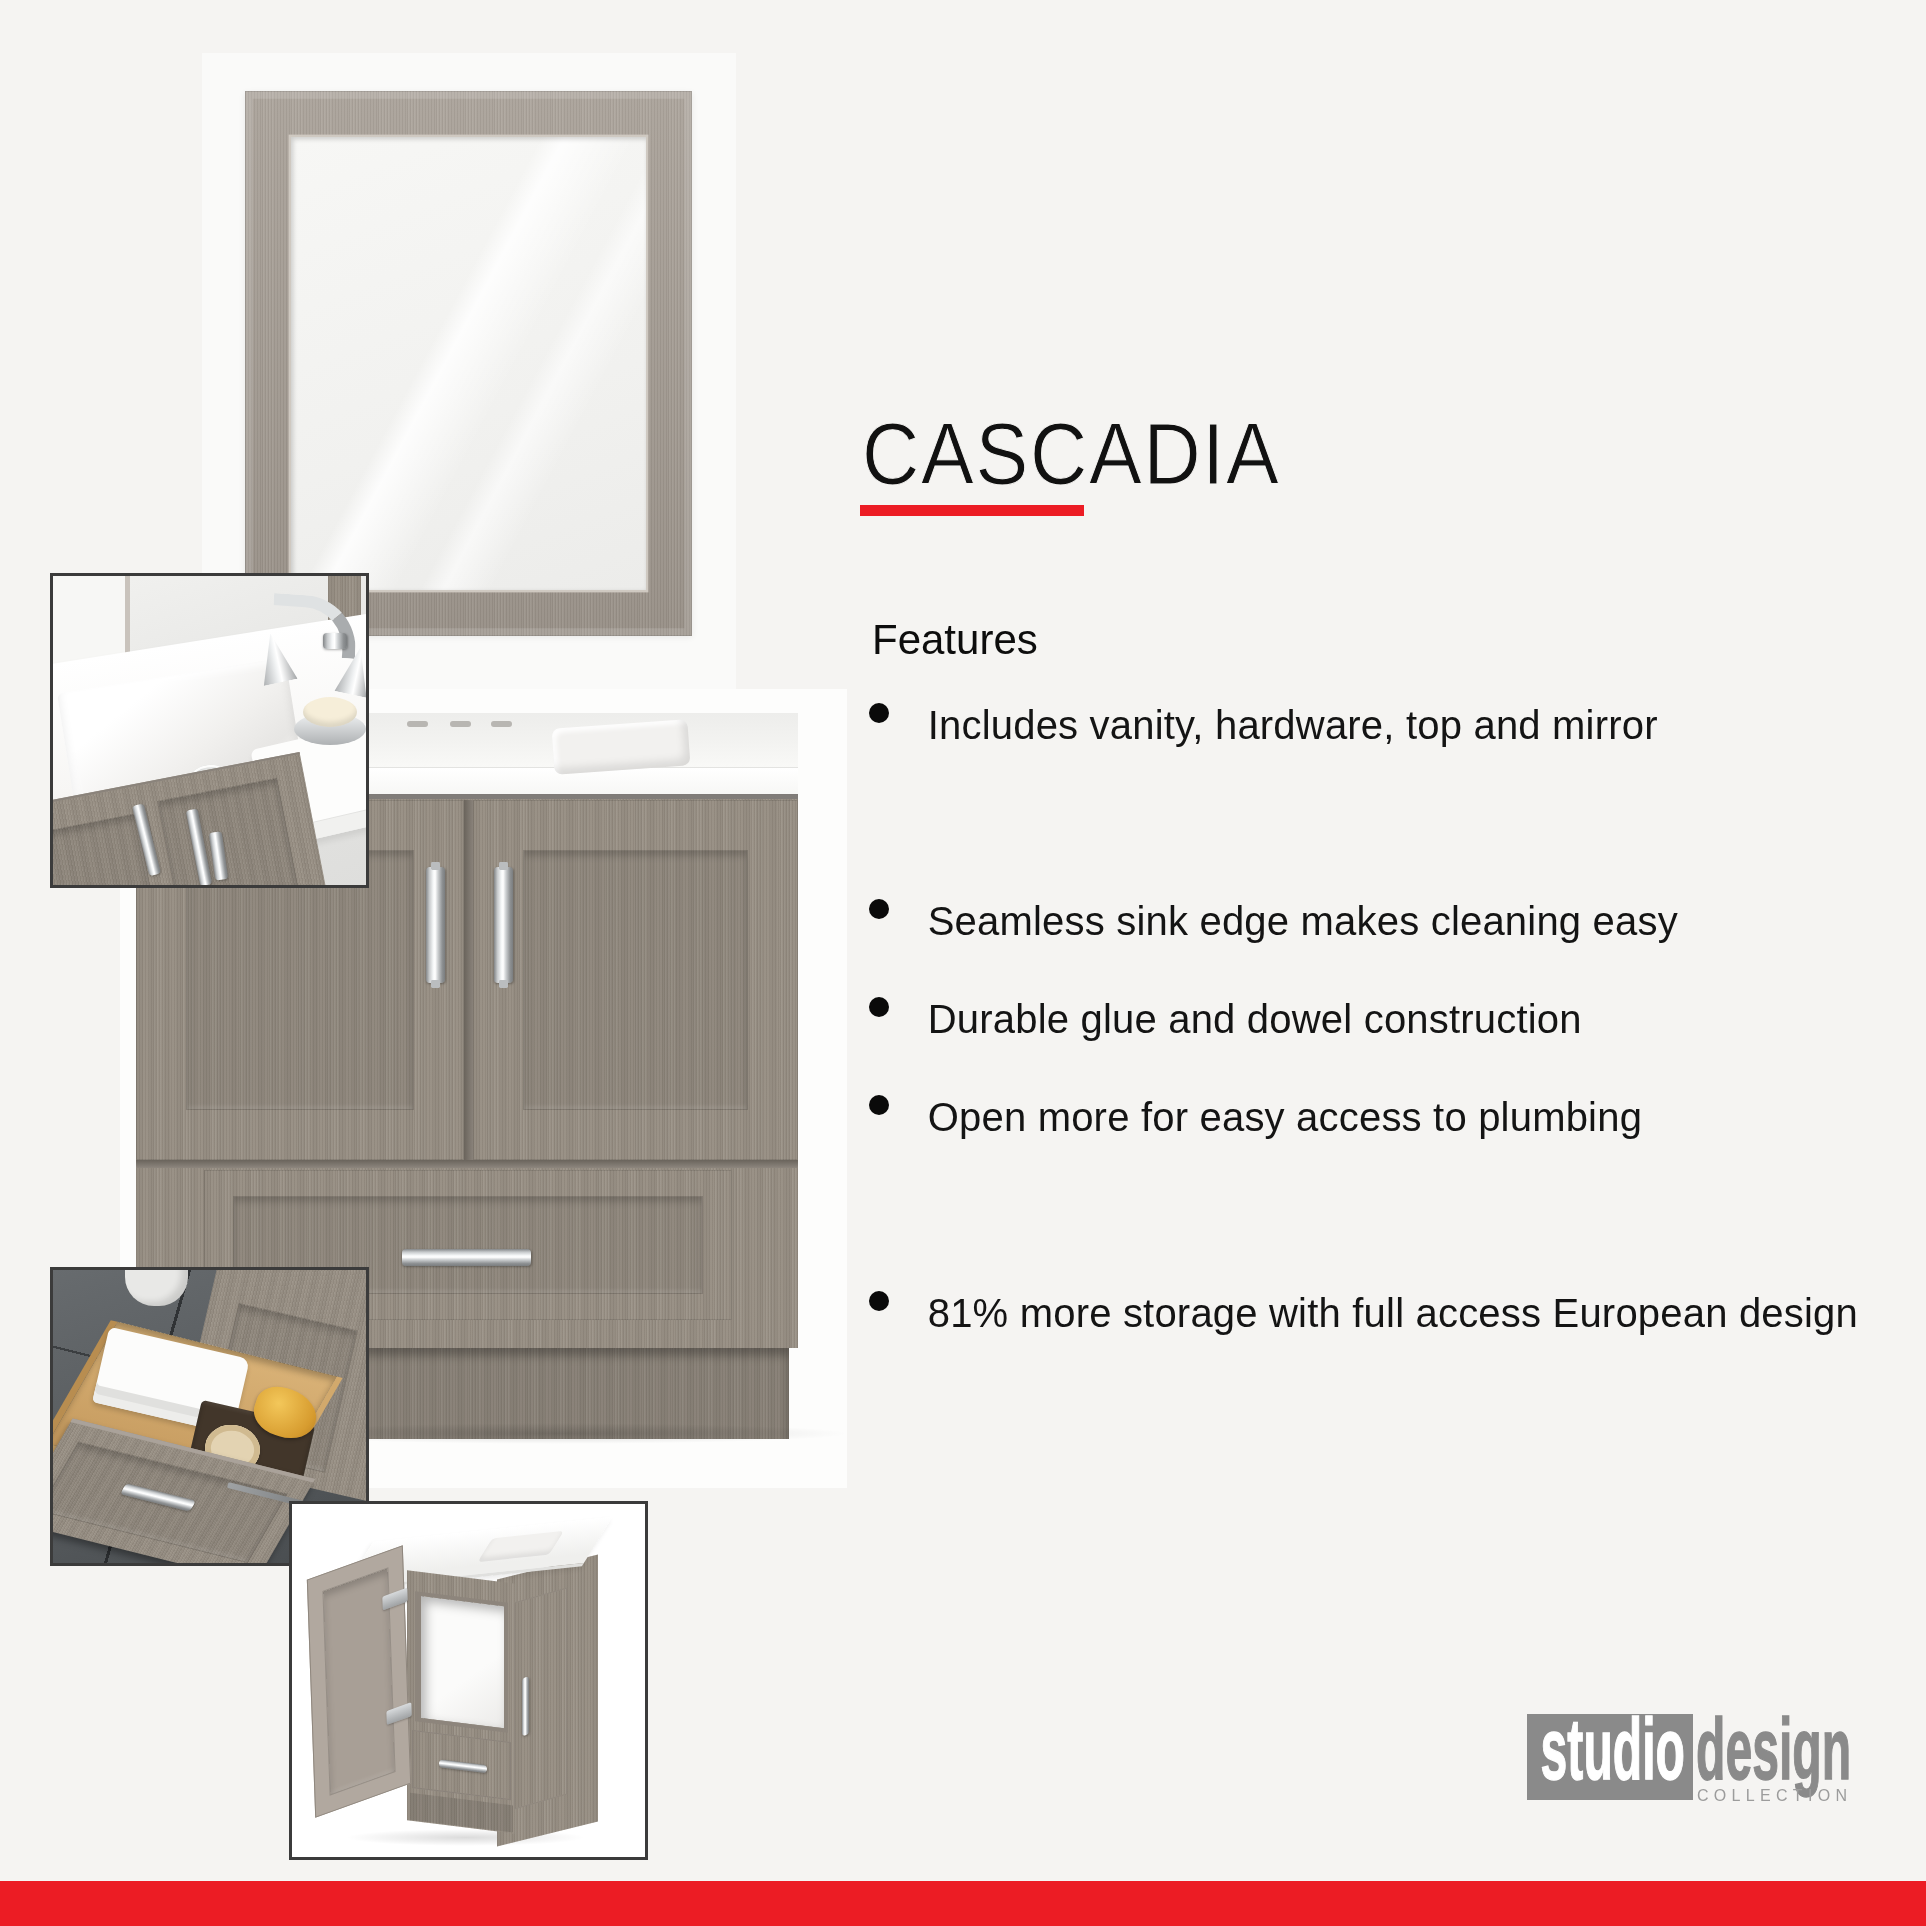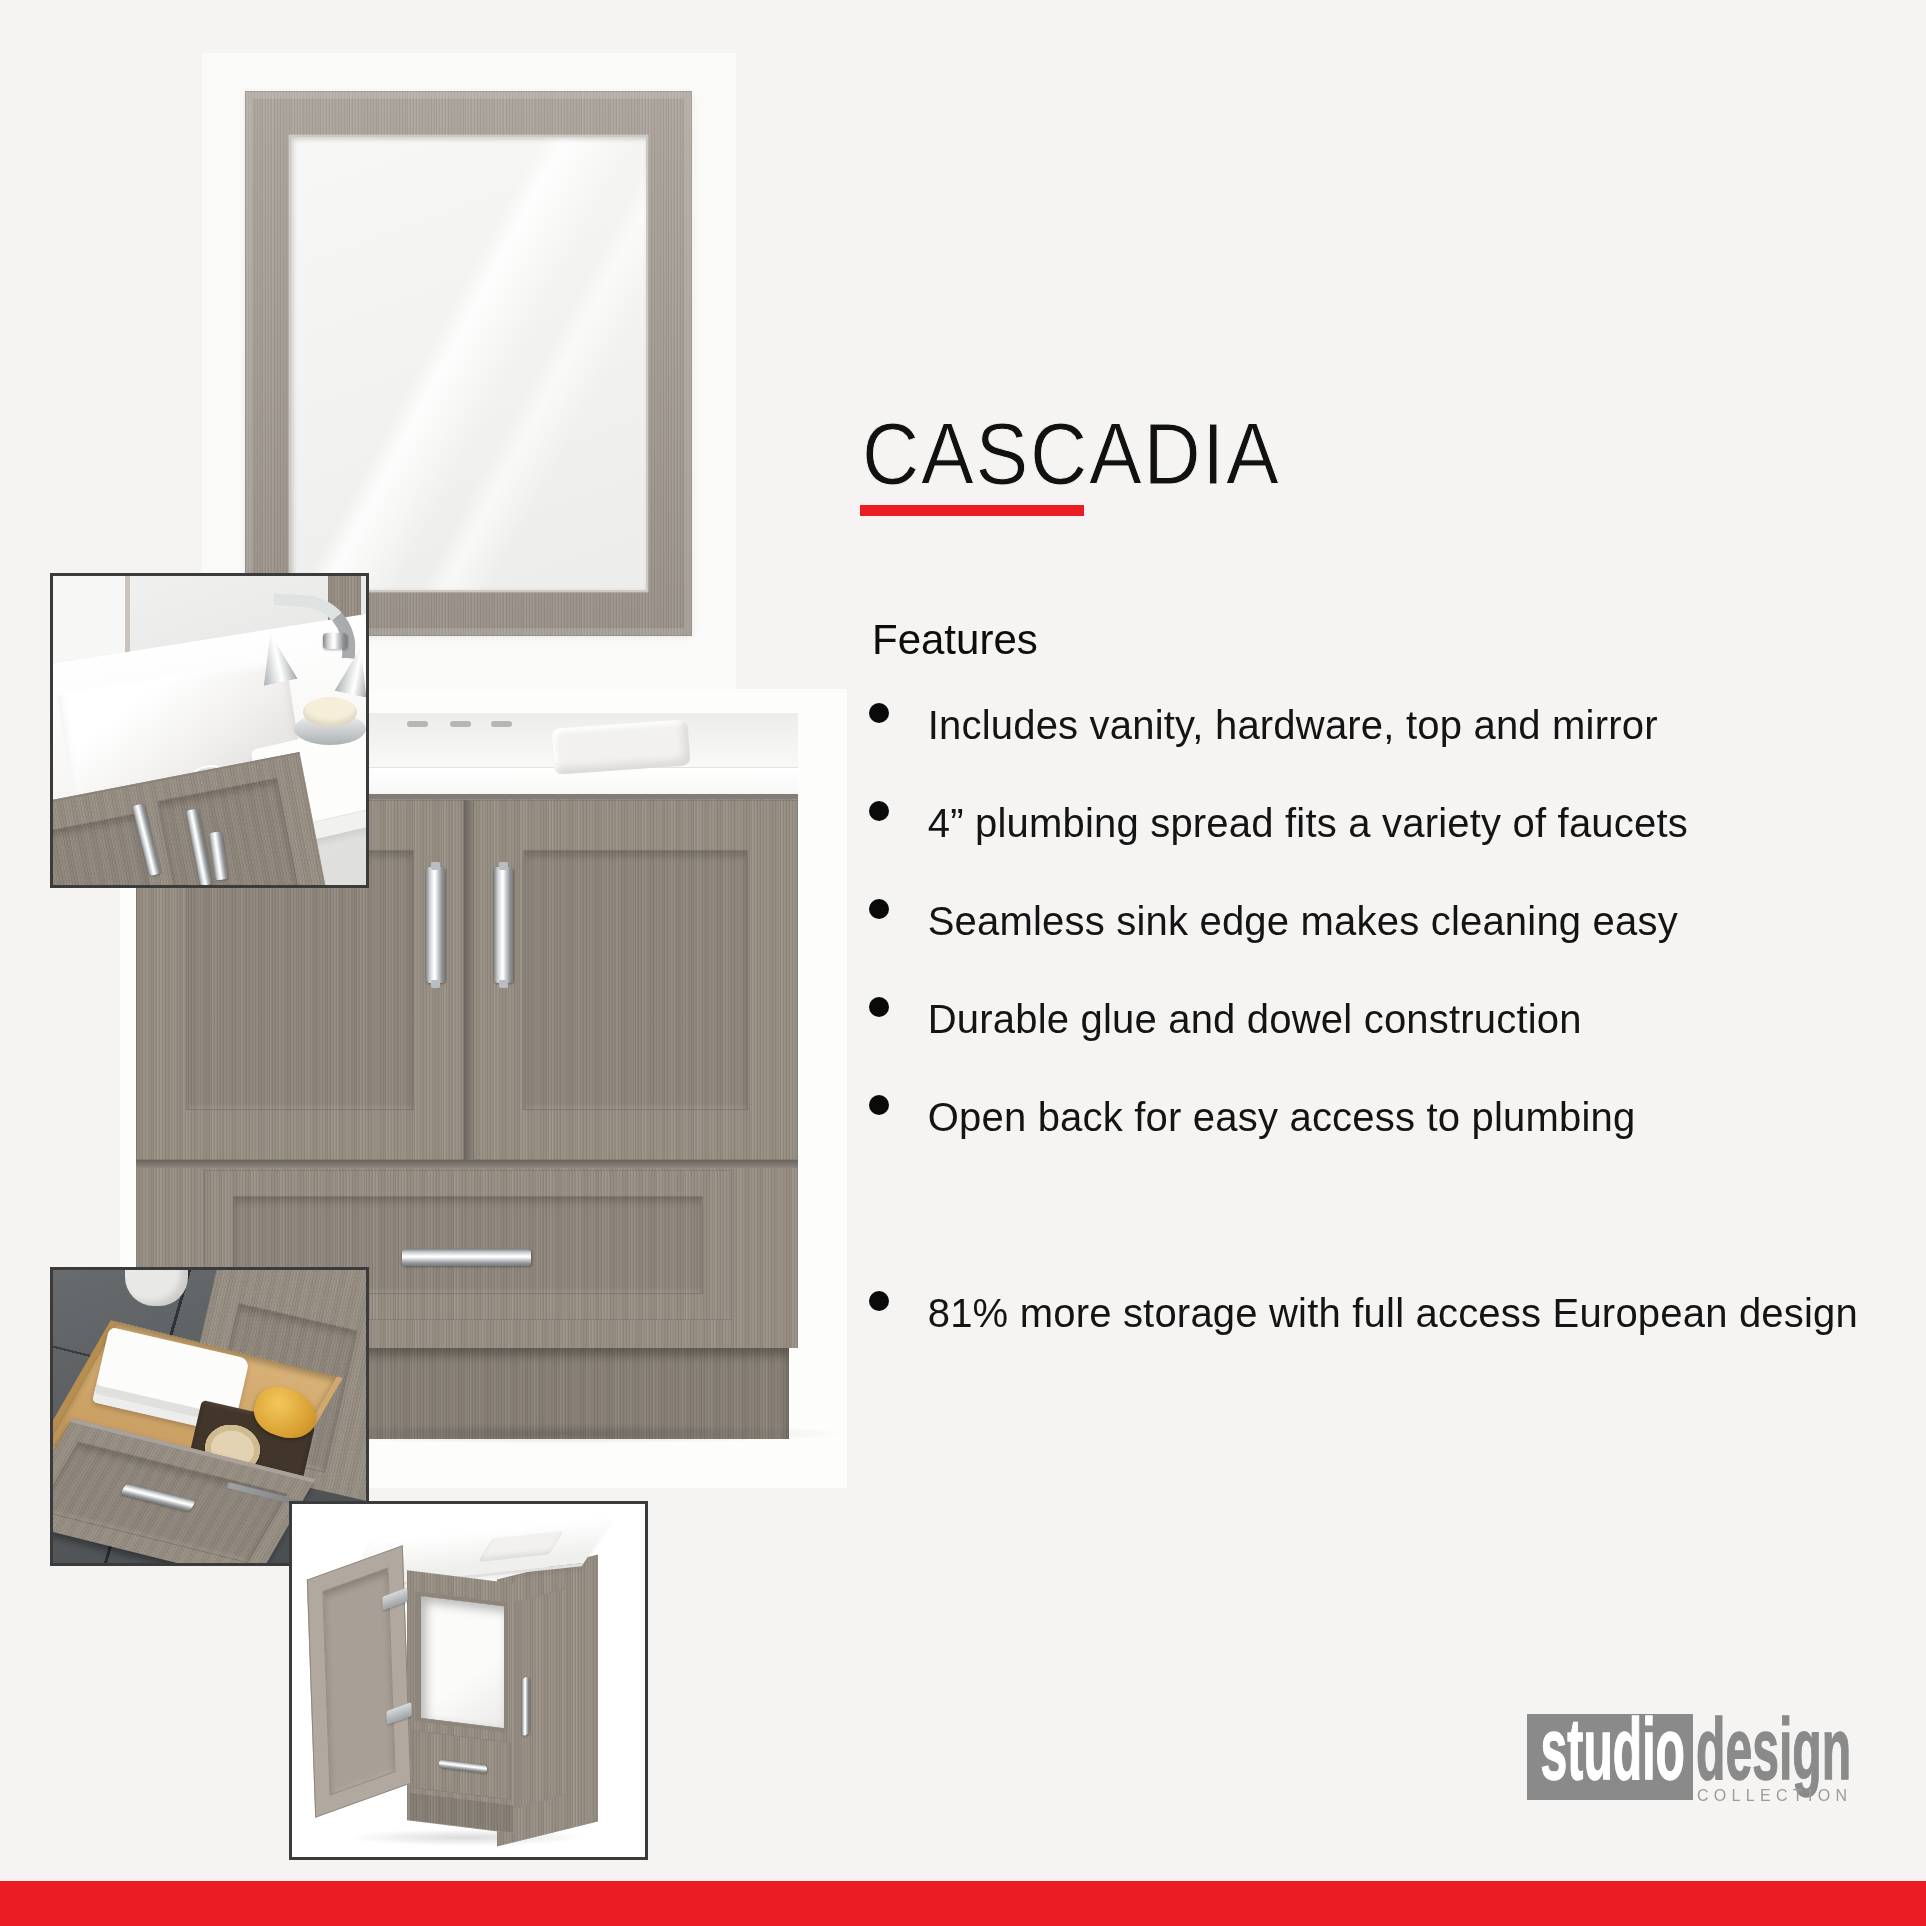--- a/index.html
+++ b/index.html
@@ -342,35 +342,31 @@
   </div>
 
   <div class="abs" id="title">CASCADIA</div>
   <div class="abs" id="title-underline"></div>
   <div class="abs" id="features-heading">Features</div>
 
   <div class="feature-row" style="top:703px;">
     <div class="feature-dot"></div>
     <div class="feature-text">Includes vanity, hardware, top and mirror</div>
   </div>
-  <div class="feature-row" style="top:801px;">
-    <div class="feature-dot"></div>
-    <div class="feature-text">4” plumbing spread fits a variety of faucets</div>
-  </div>
   <div class="feature-row" style="top:899px;">
     <div class="feature-dot"></div>
     <div class="feature-text">Seamless sink edge makes cleaning easy</div>
   </div>
   <div class="feature-row" style="top:997px;">
     <div class="feature-dot"></div>
     <div class="feature-text">Durable glue and dowel construction</div>
   </div>
   <div class="feature-row" style="top:1095px;">
     <div class="feature-dot"></div>
-    <div class="feature-text">Open back for easy access to plumbing</div>
+    <div class="feature-text">Open more for easy access to plumbing</div>
   </div>
   <div class="feature-row" style="top:1291px;">
     <div class="feature-dot"></div>
     <div class="feature-text">81% more storage with full access European design</div>
   </div>
 
   <div class="abs" id="logo-box"></div>
   <div class="logo-word" id="logo-studio">studio</div>
   <div class="logo-word" id="logo-design">design</div>
   <div id="logo-collection">COLLECTION</div>

